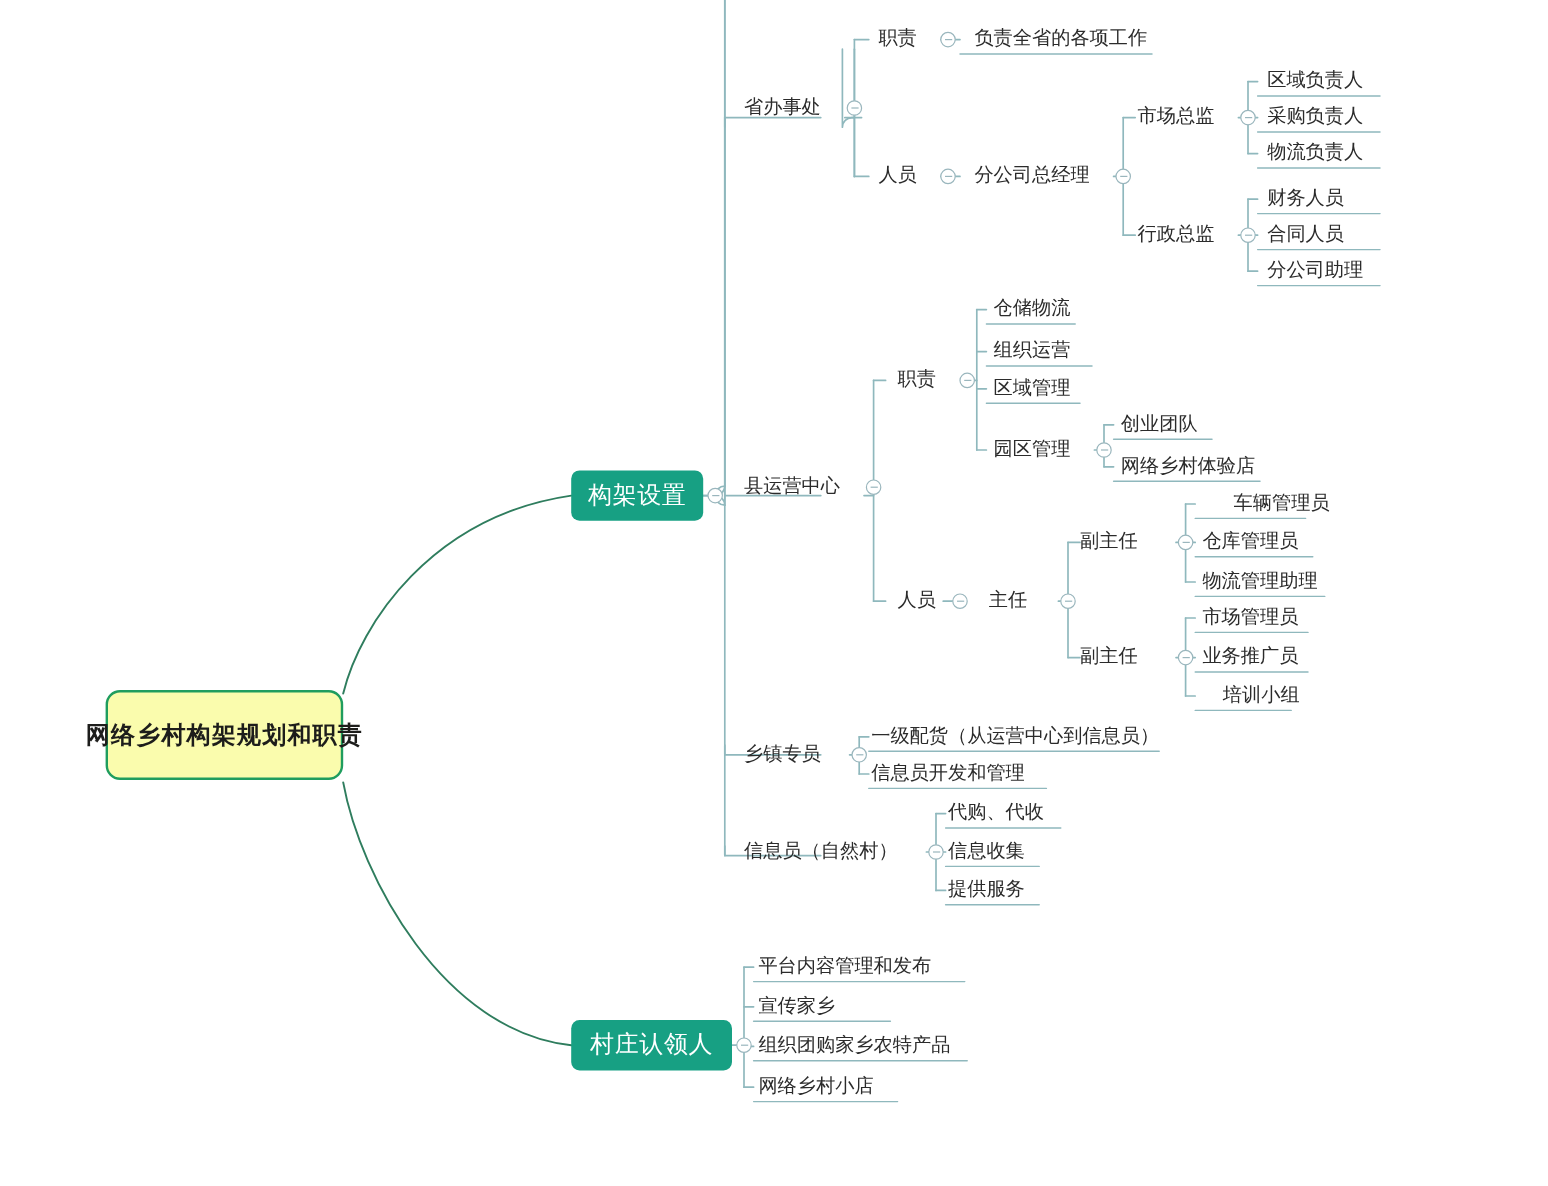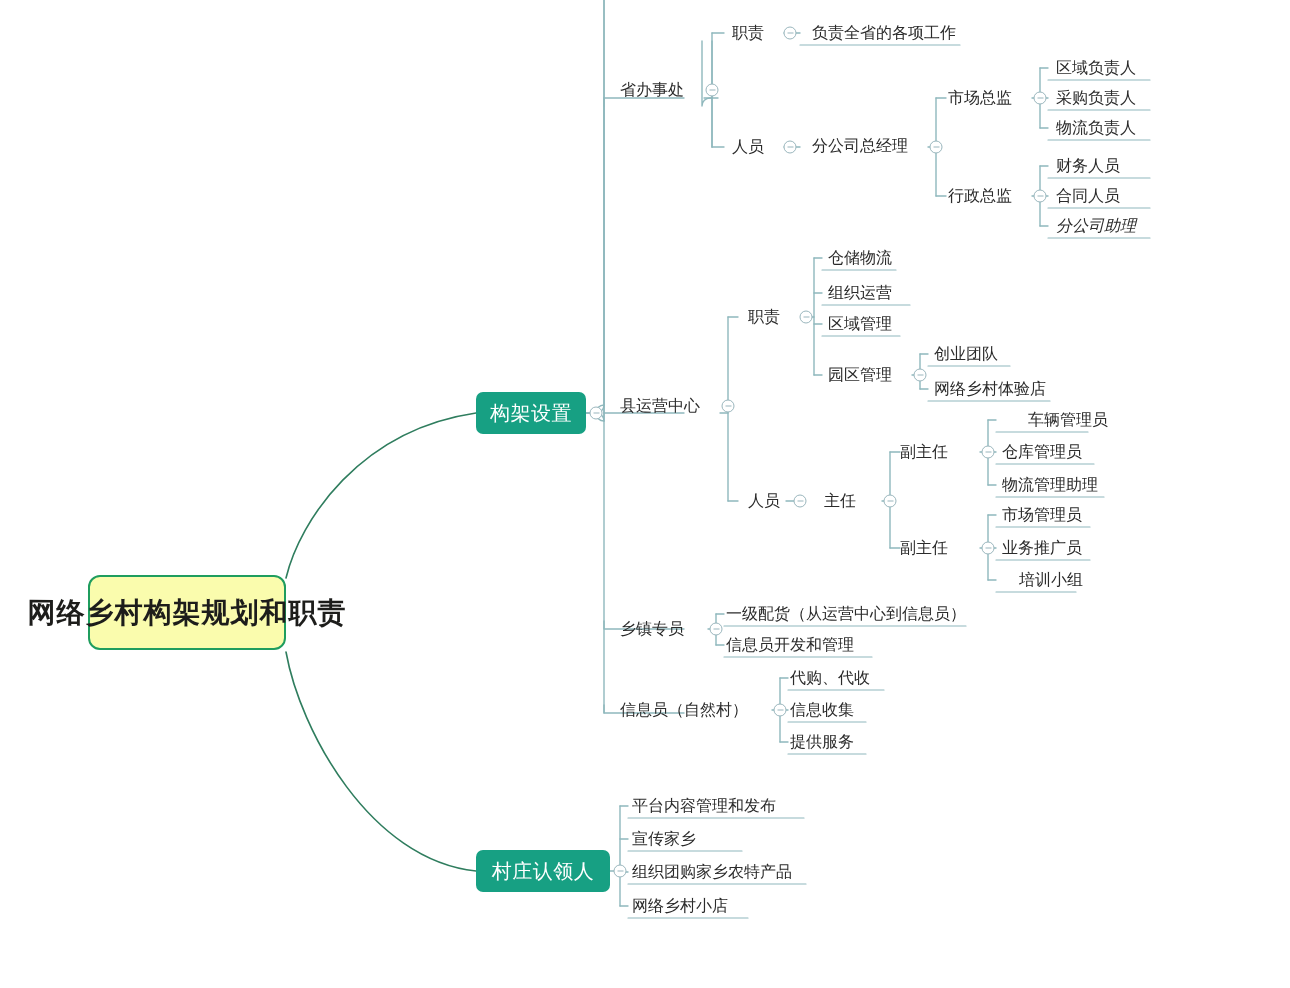--- a/index.html
+++ b/index.html
@@ -216,21 +216,21 @@
         <path d="M 788 754 H 866"></path>
 
         <path d="M 628 818 H 804"></path>
         <path d="M 628 851 H 742"></path>
         <path d="M 628 884 H 806"></path>
         <path d="M 628 918 H 748"></path>
       </g>
     </g>
   </svg>
 
-  <div class="node root-node" style="left:88px; top:575px; width:198px; height:75px; font-size:28px;">
+  <div class="node root-node" style="left:88px; top:575px; width:198px; height:75px; font-size:20px;">
     <span>网络乡村构架规划和职责</span>
   </div>
 
   <div class="node teal-node" style="left:476px; top:392px; width:110px; height:42px; font-size:20px;">
     <span>构架设置</span>
   </div>
   <div class="toggle" style="left:596px; top:413px;"></div>
 
   <div class="node teal-node" style="left:476px; top:850px; width:134px; height:42px; font-size:20px;">
     <span>村庄认领人</span>
@@ -280,21 +280,21 @@
     <span class="lbl">行政总监</span>
   </div>
   <div class="toggle" style="left:1040px; top:196px;"></div>
 
   <div class="node text-node" style="left:1056px; top:166px;">
     <span class="lbl">财务人员</span>
   </div>
   <div class="node text-node" style="left:1056px; top:196px;">
     <span class="lbl">合同人员</span>
   </div>
-  <div class="node text-node" style="left:1056px; top:226px;font-style:italic;">
+  <div class="node text-node" style="left:1056px; top:226px;">
     <span class="lbl">分公司助理</span>
   </div>
 
   <div class="node text-node" style="left:620px; top:406px;">
     <span class="lbl">县运营中心</span>
   </div>
   <div class="toggle" style="left:728px; top:406px;"></div>
 
   <div class="node text-node" style="left:748px; top:317px;">
     <span class="lbl">职责</span>
@@ -367,21 +367,21 @@
   </div>
   <div class="toggle" style="left:716px; top:629px;"></div>
 
   <div class="node text-node" style="left:726px; top:614px;">
     <span class="lbl">一级配货（从运营中心到信息员）</span>
   </div>
   <div class="node text-node" style="left:726px; top:645px;">
     <span class="lbl">信息员开发和管理</span>
   </div>
 
-  <div class="node text-node" style="left:620px; top:710px;">
+  <div class="node text-node" style="left:620px; top:710px;font-family:Liberation Mono, monospace;">
     <span class="lbl">信息员（自然村）</span>
   </div>
   <div class="toggle" style="left:780px; top:710px;"></div>
 
   <div class="node text-node" style="left:790px; top:678px;">
     <span class="lbl">代购、代收</span>
   </div>
   <div class="node text-node" style="left:790px; top:710px;">
     <span class="lbl">信息收集</span>
   </div>

